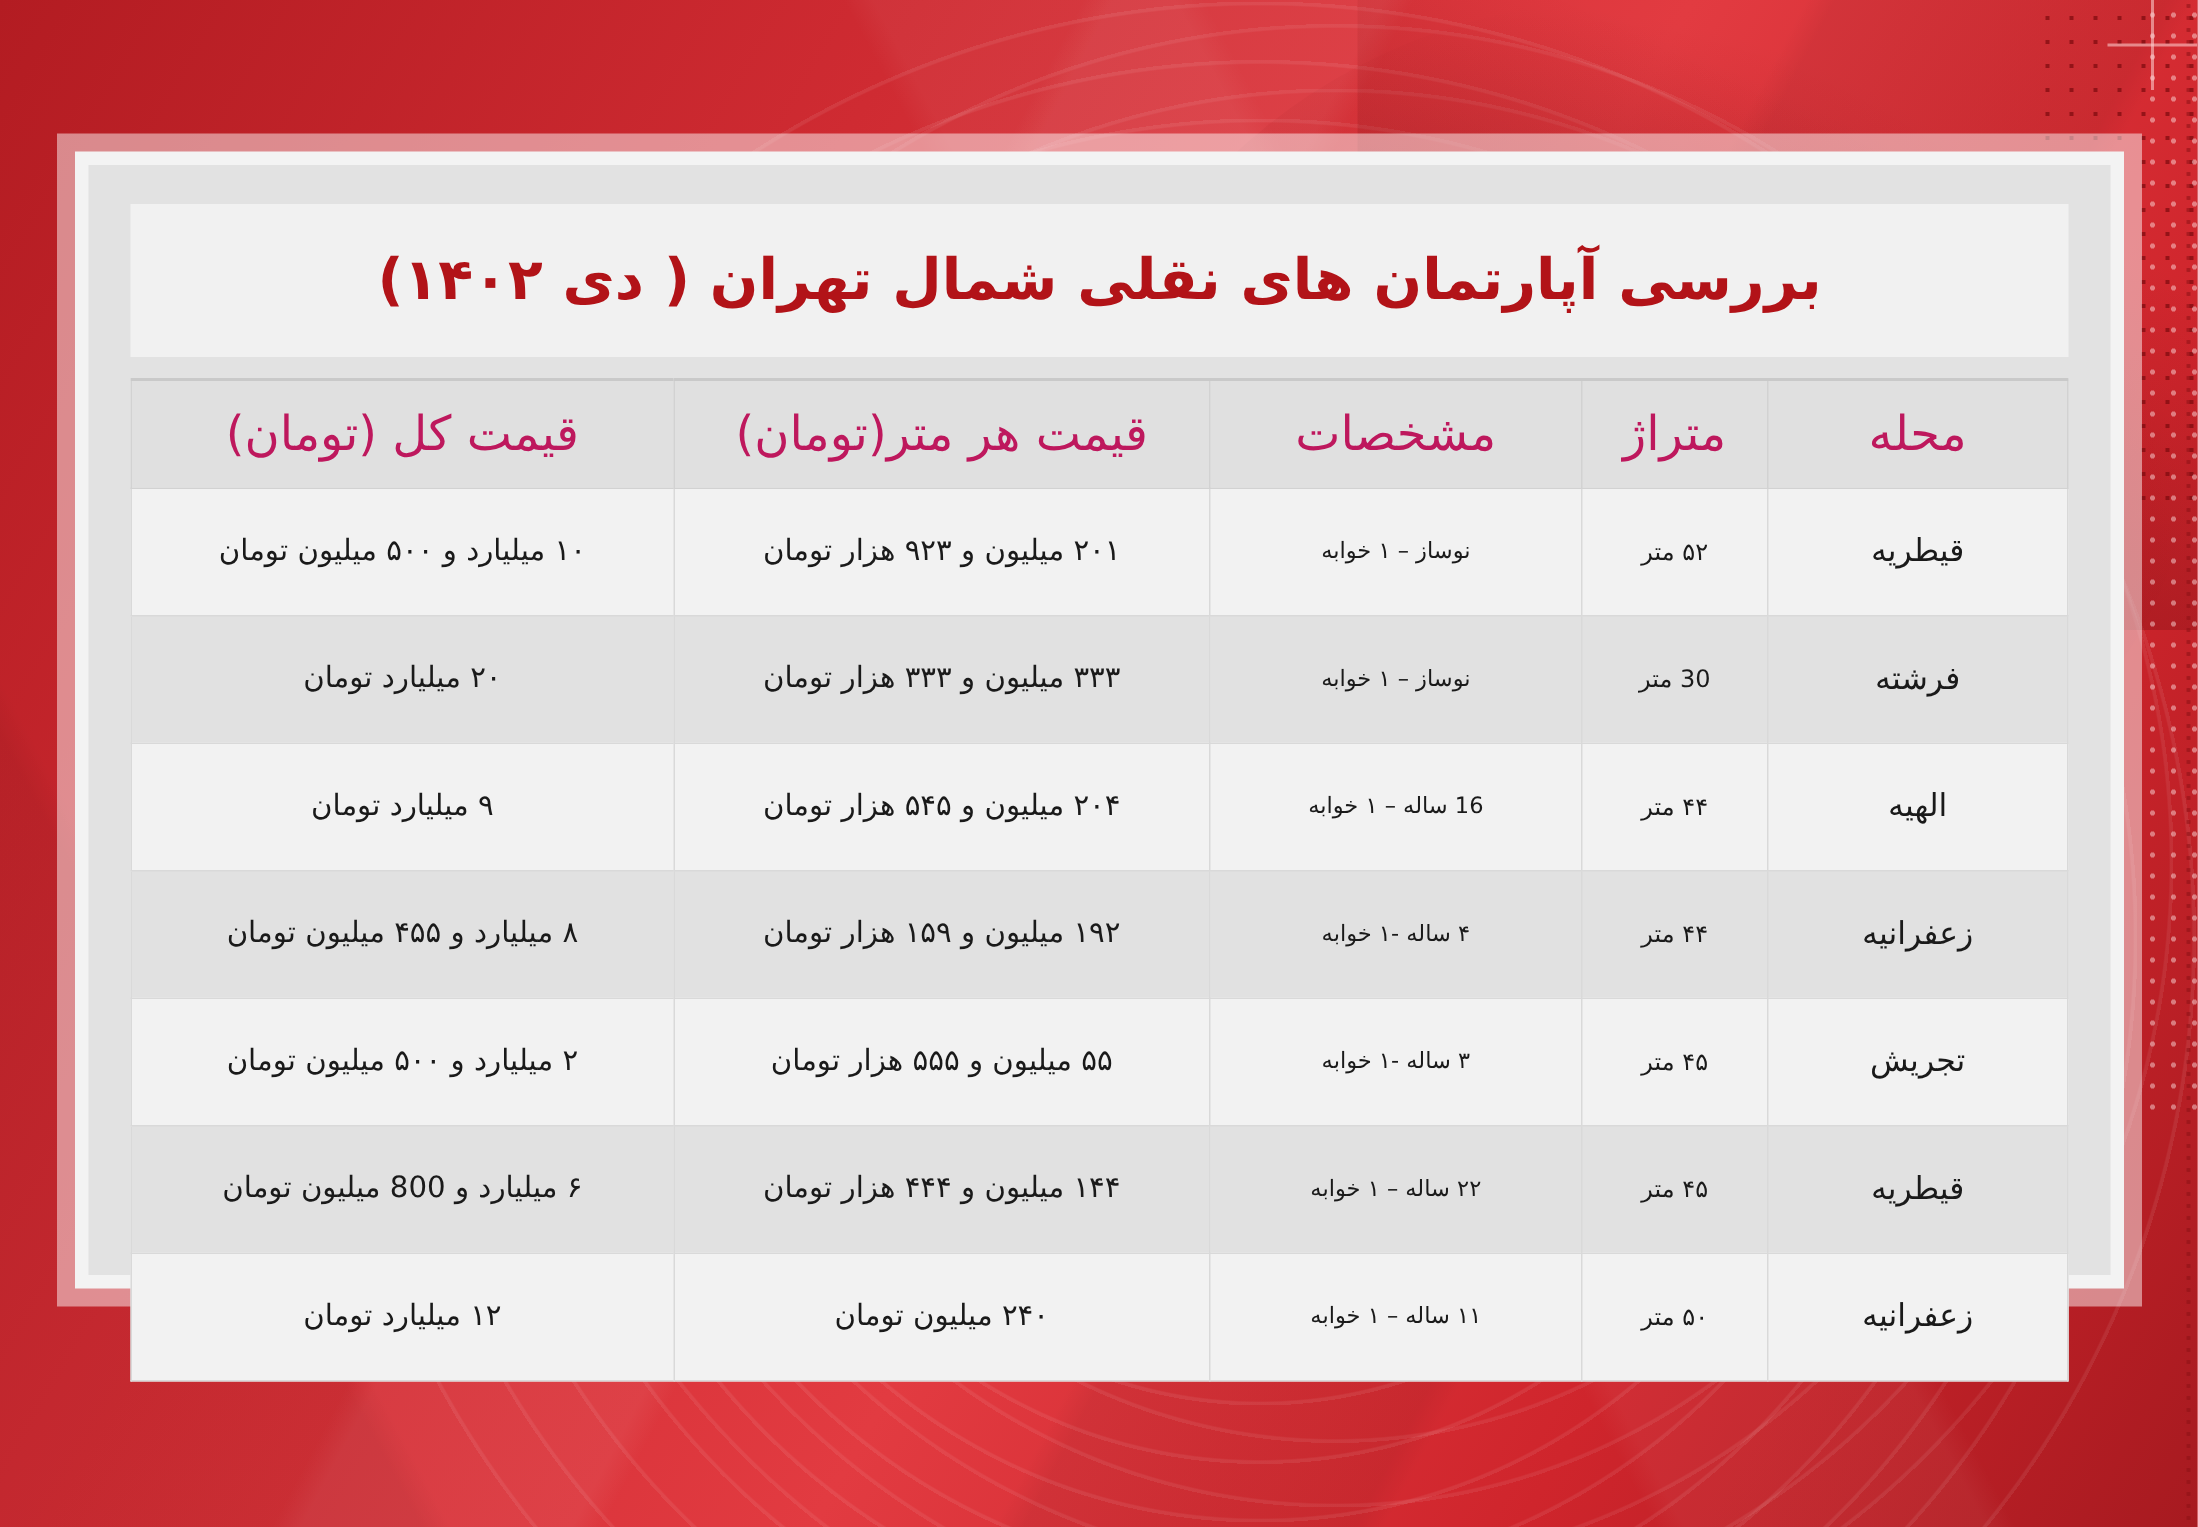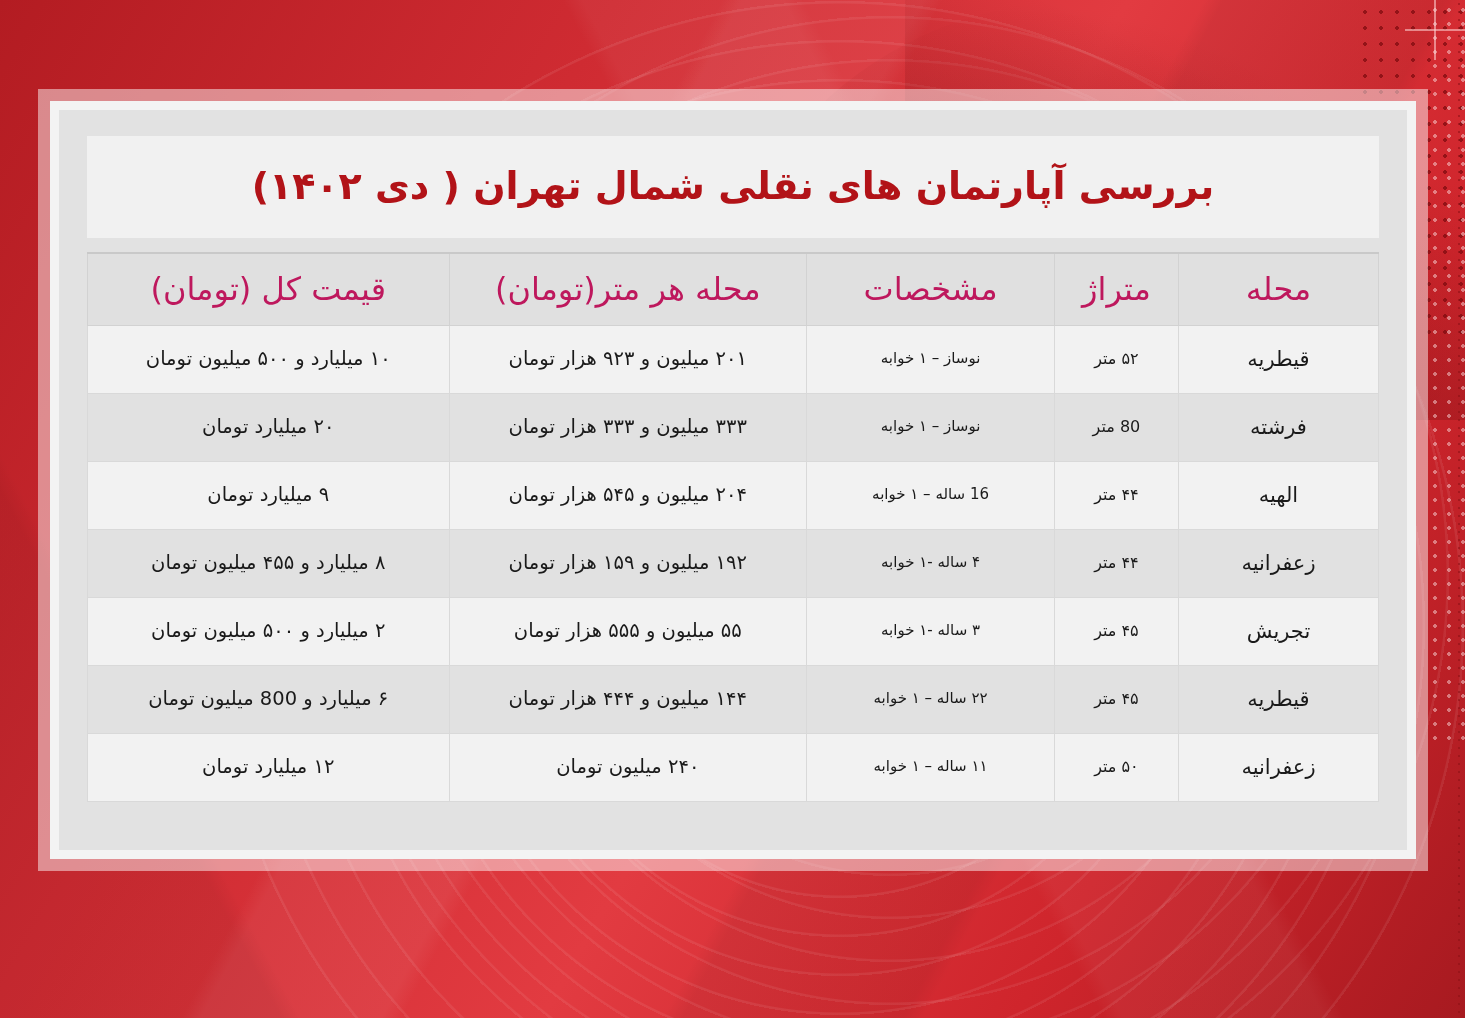--- a/index.html
+++ b/index.html
@@ -190,21 +190,21 @@
     vertical-align: middle;
     line-height: 1.2;
   }
   tbody td {
     font-size: 19.5px;
     color: #1a1a1a;
     text-align: center;
     vertical-align: middle;
     border: 1px solid #d9d9d9;
     padding: 8px 10px;
-    height: 68px;
+    height: 85px;
     line-height: 1.45;
   }
   tbody tr:nth-child(odd)  td { background: #f2f2f2; }
   tbody tr:nth-child(even) td { background: #e1e1e1; }
 
   
   col.c-mahalle { width: 15.5%; }
   col.c-metraj  { width:  9.6%; }
   col.c-specs   { width: 19.2%; }
   col.c-permeter{ width: 27.7%; }
@@ -249,35 +249,35 @@
               <col class="c-metraj">
               <col class="c-specs">
               <col class="c-permeter">
               <col class="c-total">
             </colgroup>
             <thead>
               <tr>
                 <th>محله</th>
                 <th>متراژ</th>
                 <th>مشخصات</th>
-                <th>محله هر متر(تومان)</th>
+                <th>قیمت هر متر(تومان)</th>
                 <th>قیمت کل (تومان)</th>
               </tr>
             </thead>
             <tbody id="table-body">
                 <tr>
                   <td class="cell-mahalle">قیطریه</td>
                   <td class="cell-metraj">۵۲ متر</td>
                   <td class="cell-specs">نوساز – ۱ خوابه</td>
                   <td class="cell-permeter">۲۰۱ میلیون و ۹۲۳ هزار تومان</td>
                   <td class="cell-total">۱۰ میلیارد و ۵۰۰ میلیون تومان</td>
                 </tr>
                 <tr>
                   <td class="cell-mahalle">فرشته</td>
-                  <td class="cell-metraj">80 متر</td>
+                  <td class="cell-metraj">30 متر</td>
                   <td class="cell-specs">نوساز – ۱ خوابه</td>
                   <td class="cell-permeter">۳۳۳ میلیون و ۳۳۳ هزار تومان</td>
                   <td class="cell-total">۲۰ میلیارد تومان</td>
                 </tr>
                 <tr>
                   <td class="cell-mahalle">الهیه</td>
                   <td class="cell-metraj">۴۴ متر</td>
                   <td class="cell-specs">16 ساله – ۱ خوابه</td>
                   <td class="cell-permeter">۲۰۴ میلیون و ۵۴۵ هزار  تومان</td>
                   <td class="cell-total">۹ میلیارد تومان</td>

